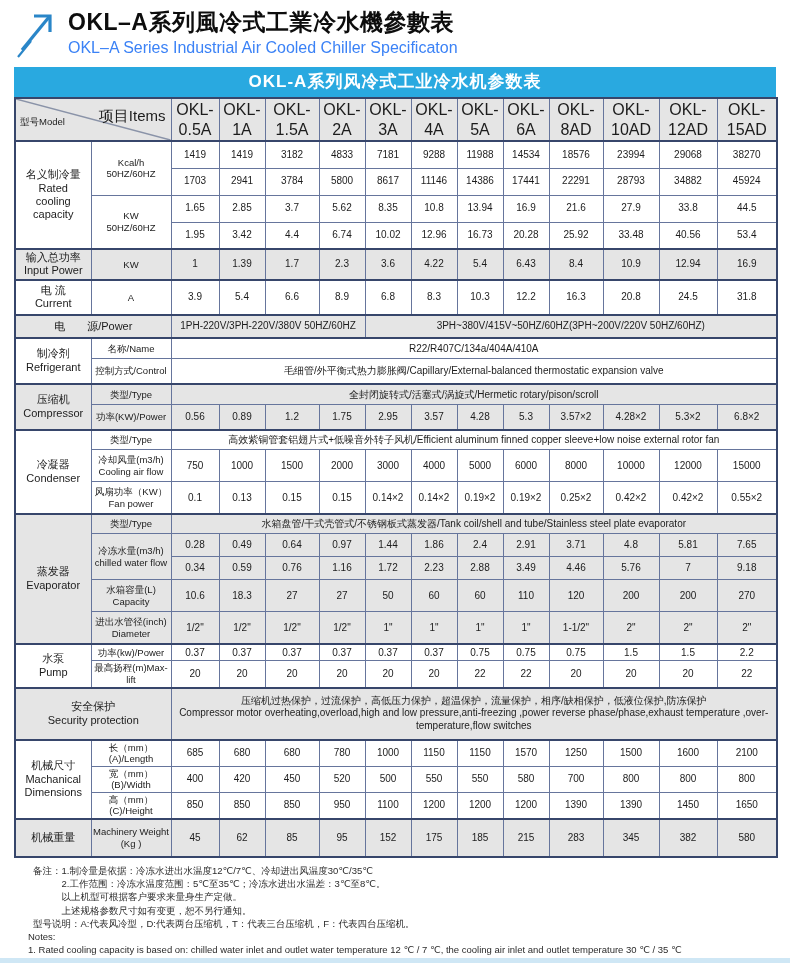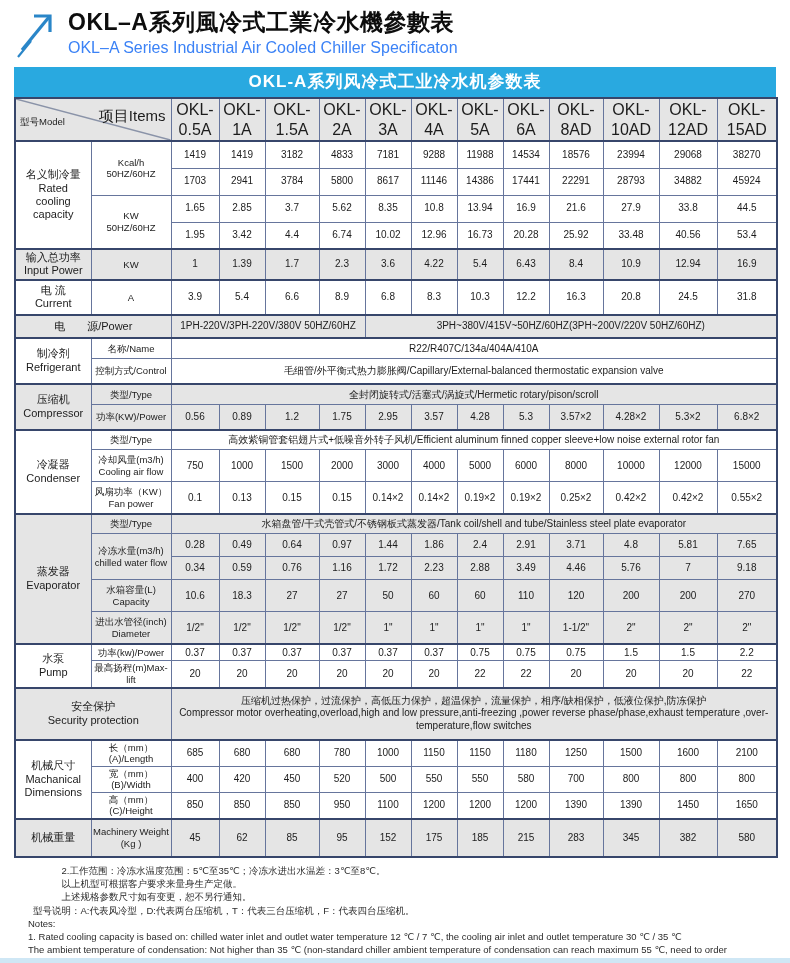--- a/index.html
+++ b/index.html
@@ -389,21 +389,21 @@
 Machanical
 Dimensions</td>
         <td class="itm">长（mm）(A)/Length</td>
         <td class="val">685</td>
         <td class="val">680</td>
         <td class="val">680</td>
         <td class="val">780</td>
         <td class="val">1000</td>
         <td class="val">1150</td>
         <td class="val">1150</td>
-        <td class="val">1180</td>
+        <td class="val">1570</td>
         <td class="val">1250</td>
         <td class="val">1500</td>
         <td class="val">1600</td>
         <td class="val">2100</td>
       </tr>
       <tr style="height: 21px;">
         <td class="itm">宽（mm）(B)/Width</td>
         <td class="val">400</td>
         <td class="val">420</td>
         <td class="val">450</td>
@@ -447,20 +447,21 @@
         <td class="val">283</td>
         <td class="val">345</td>
         <td class="val">382</td>
         <td class="val">580</td>
       </tr>
     </tbody>
 </table>
 
 <div class="notes">
   <div class="notes-cn">
+      <div class="note-line">备注：1.制冷量是依据：冷冻水进出水温度12℃/7℃、冷却进出风温度30℃/35℃</div>
       <div class="note-line">　　　2.工作范围：冷冻水温度范围：5℃至35℃；冷冻水进出水温差：3℃至8℃。</div>
       <div class="note-line">　　　以上机型可根据客户要求来量身生产定做。</div>
       <div class="note-line">　　　上述规格参数尺寸如有变更，恕不另行通知。</div>
       <div class="note-line">型号说明：A:代表风冷型，D:代表两台压缩机，T：代表三台压缩机，F：代表四台压缩机。</div>
     </div>
   <div class="notes-en">
       <div class="note-line">Notes:</div>
       <div class="note-line">1. Rated cooling capacity is based on: chilled water inlet and outlet water temperature 12 ℃ / 7 ℃, the cooling air inlet and outlet temperature 30 ℃ / 35 ℃</div>
       <div class="note-line">The ambient temperature of condensation: Not higher than 35 ℃ (non-standard chiller ambient temperature of condensation can reach maximum 55 ℃, need to order production).</div>
     </div>

